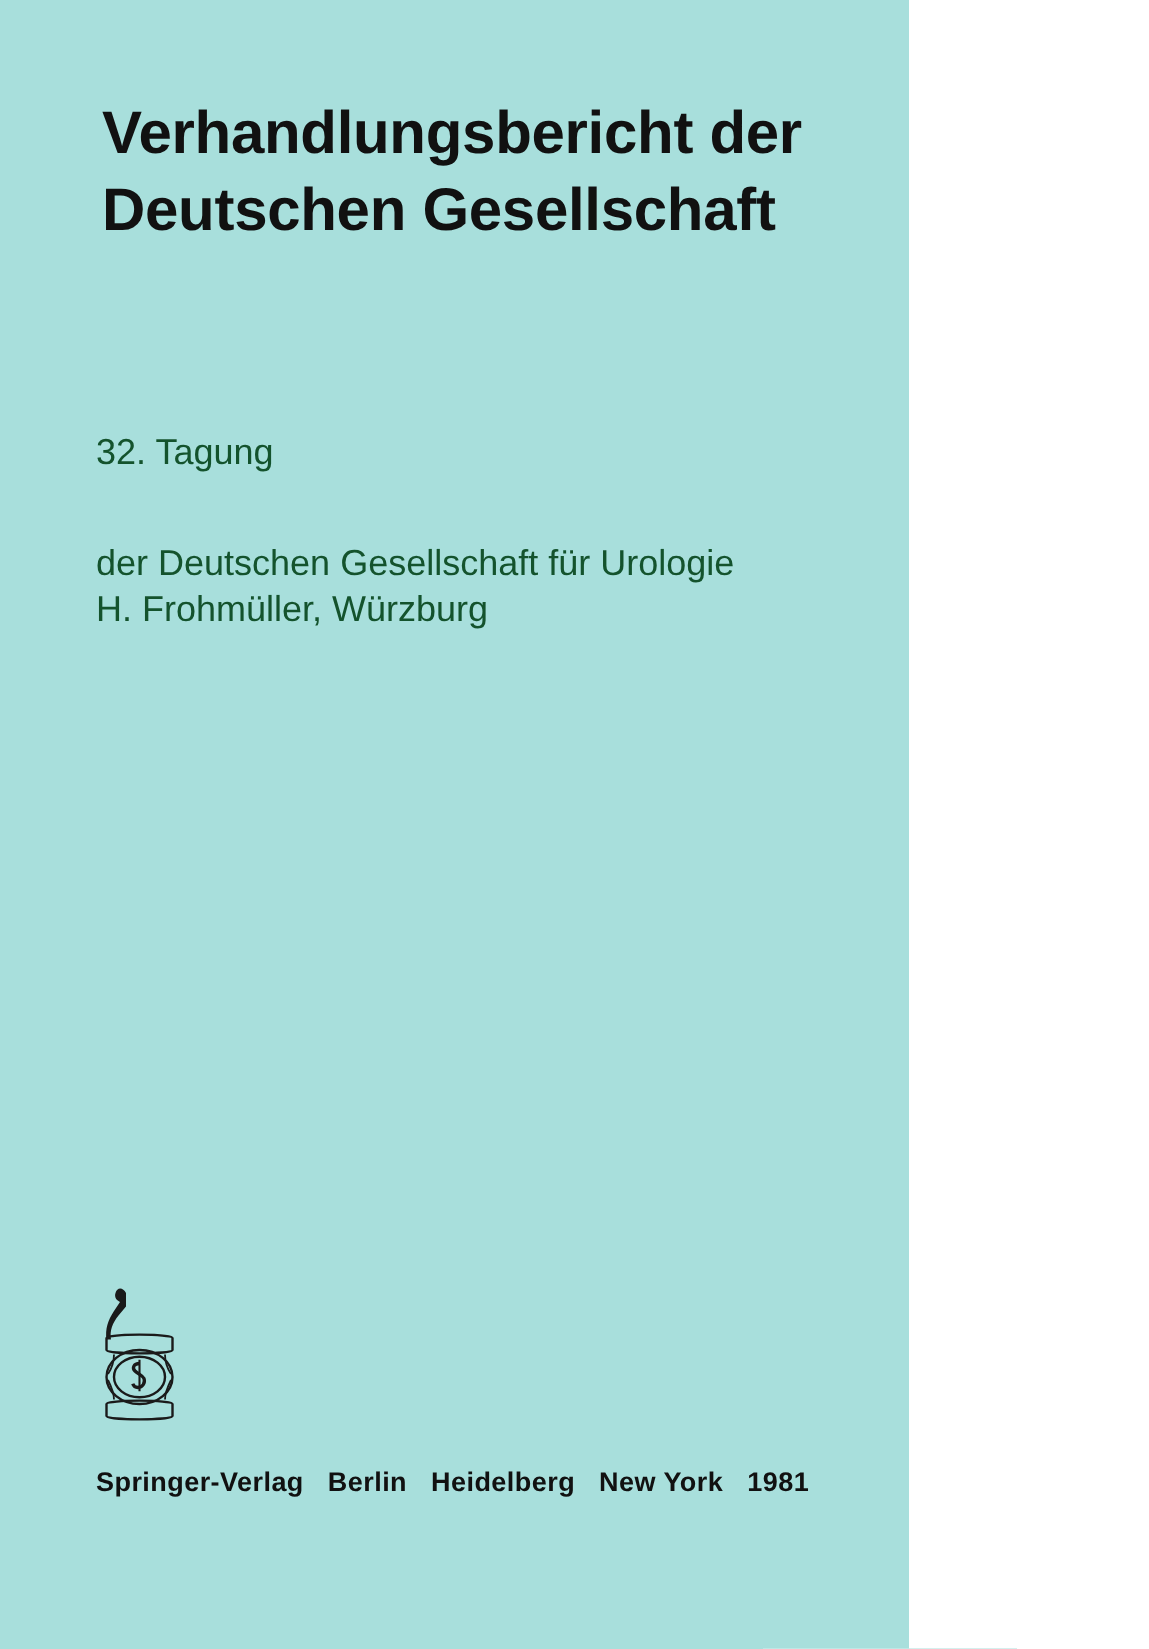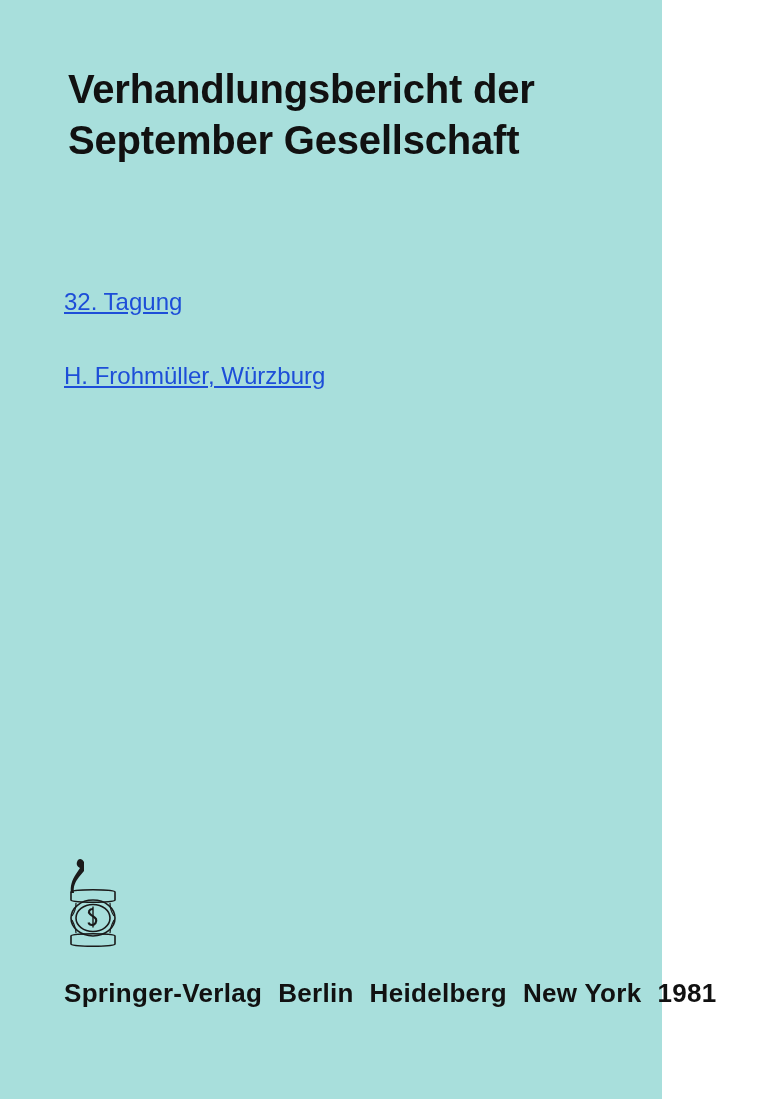--- a/index.html
+++ b/index.html
@@ -10,21 +10,21 @@
     width: 766px;
     height: 1099px;
     background: #ffffff;
     font-family: "Liberation Sans", sans-serif;
     overflow: hidden;
   }
   .cover {
     position: absolute;
     left: 0;
     top: 0;
-    width: 662px;
+    width: 606px;
     height: 1099px;
     background: #a8dfdc;
     box-sizing: border-box;
   }
   .title-block {
     position: absolute;
     left: 68px;
     top: 64px;
     width: 640px;
   }
@@ -38,68 +38,68 @@
   }
   .subtitle-block {
     position: absolute;
     left: 64px;
     top: 286px;
     width: 660px;
   }
   .sub-line {
     font-size: 24px;
     line-height: 31px;
-    color: #1d4ed8;
-    text-decoration: underline;
+    color: #14532d;
   }
   .group-gap {
     height: 23px;
   }
   .group-gap-small {
     height: 20px;
   }
   .logo {
     position: absolute;
     left: 62px;
     top: 856px;
     width: 62px;
     height: 94px;
   }
   .publisher {
     position: absolute;
     left: 64px;
     top: 978px;
     width: 660px;
     font-weight: bold;
-    font-size: 26px;
+    font-size: 18px;
     color: #111111;
     letter-spacing: 0.3px;
     white-space: nowrap;
   }
   .publisher span {
     margin-right: 16px;
   }
   .publisher span:last-child {
     margin-right: 0;
   }
 </style>
 </head>
 <body>
 
 <div class="cover">
 
   <div class="title-block">
     <div class="title-line">Verhandlungsbericht der</div>
-    <div class="title-line">September Gesellschaft</div>
+    <div class="title-line">Deutschen Gesellschaft</div>
   </div>
 
   <div class="subtitle-block">
     <div class="sub-line">32. Tagung</div>
     <div class="group-gap"></div>
     <div class="group-gap-small"></div>
+    <div class="sub-line">der Deutschen Gesellschaft für Urologie</div>
     <div class="sub-line">H. Frohmüller, Würzburg</div>
   </div>
 
   <div class="logo">
     <svg viewBox="0 0 62 94" width="62" height="94" xmlns="http://www.w3.org/2000/svg">
       <g fill="none" stroke="#1a1a1a" stroke-width="1.6">
         <path d="M22 6 C20 2 16 2 15 6 C14 9 16 11 18 12 L14 18 C10 24 8 30 9 37 L12 37 C11 31 13 26 17 21 L22 15 Z" fill="#1a1a1a" stroke="none"></path>
         <path d="M9 36 C9 33 53 33 53 36 L53 44 C53 47 9 47 9 44 Z"></path>
         <ellipse cx="31" cy="62" rx="22" ry="18"></ellipse>
         <ellipse cx="31" cy="62" rx="17" ry="13.5"></ellipse>

